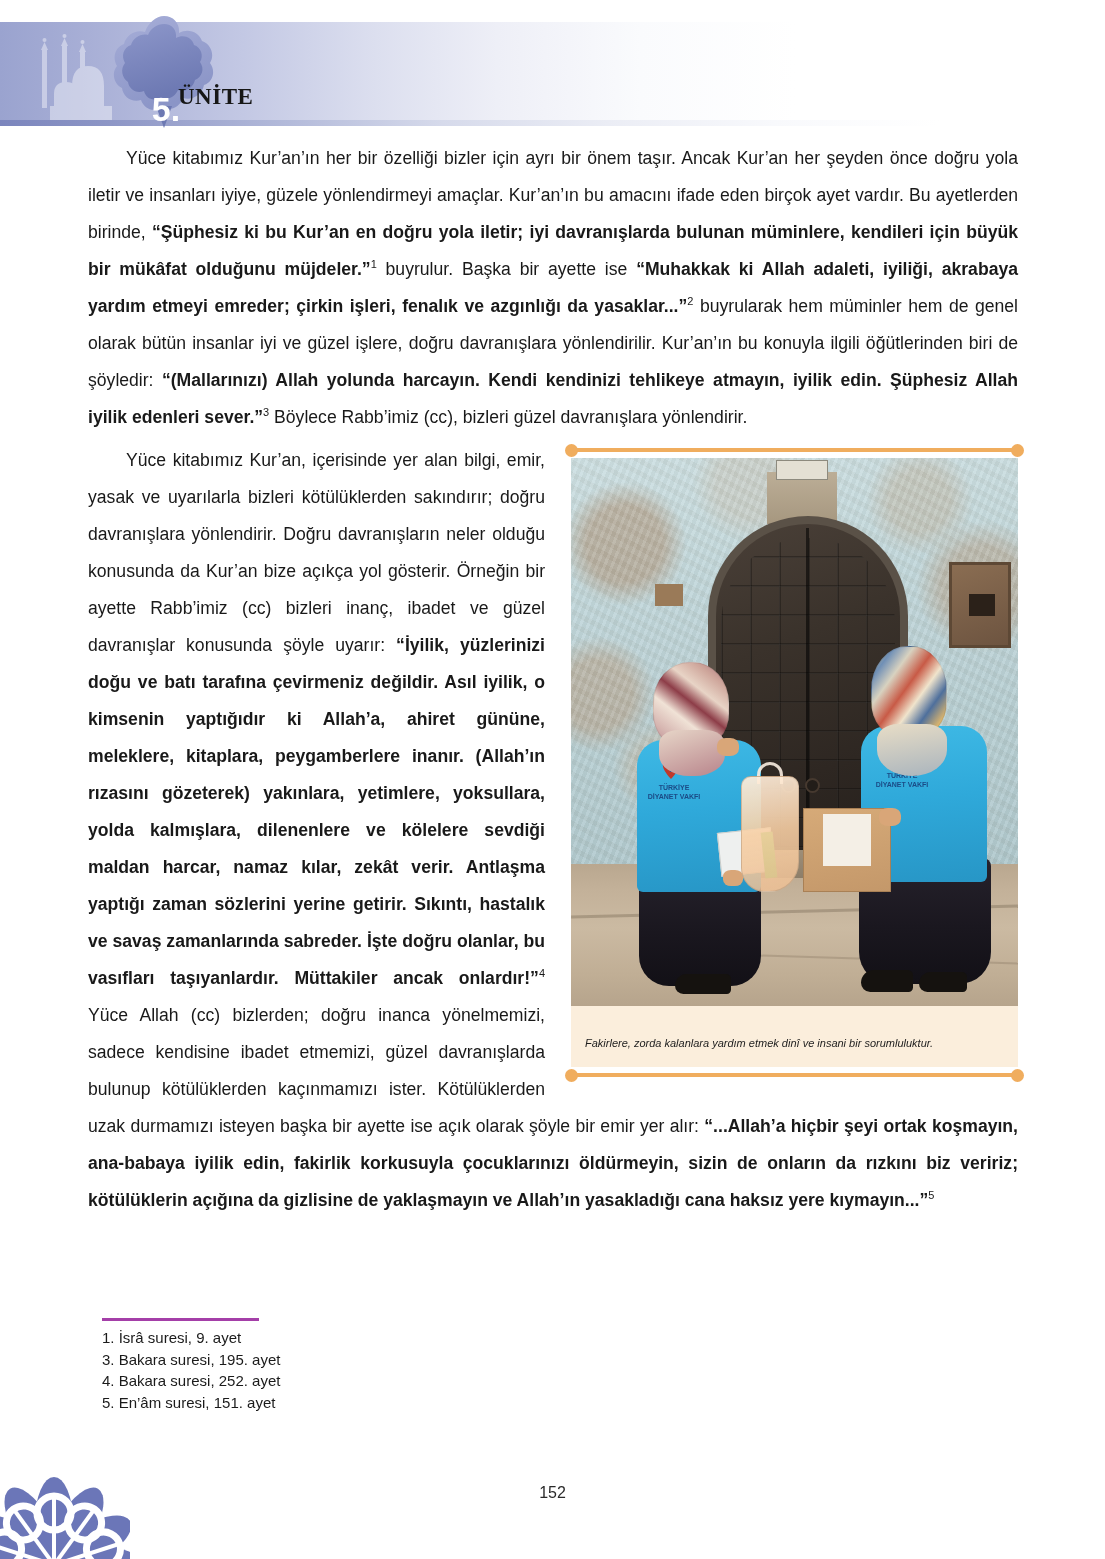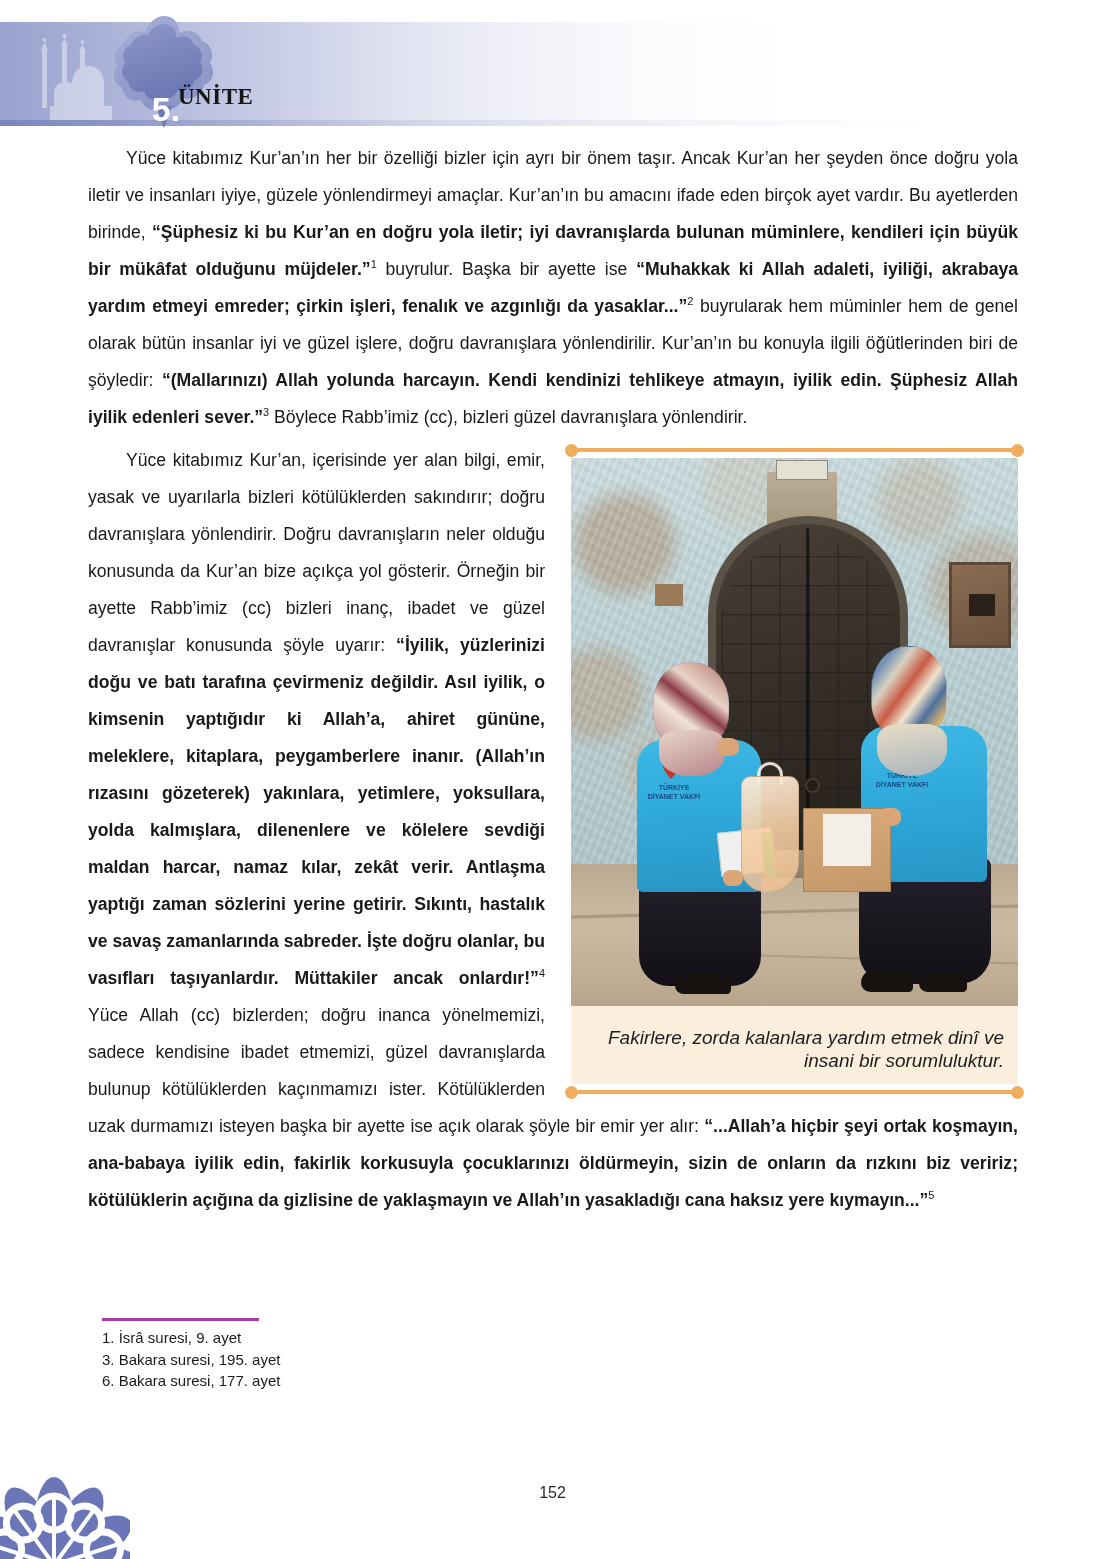--- a/index.html
+++ b/index.html
@@ -113,24 +113,24 @@
     width: 447px;
     height: 548px;
     position: relative;
     overflow: hidden;
     background: #b9c6c7;
   }
   .caption {
     background: #fbeedc;
     color: #1d1d1d;
     font-style: italic;
-    font-size: 19px;
+    font-size: 11px;
     line-height: 23px;
-    text-align: right;
-    padding: 20px 14px 12px 14px;
+    text-align: left;
+    padding: 26px 14px 12px 14px;
   }
 
   .col-text {
     font-size: 17.6px;
     line-height: 37px;
     text-align: justify;
     color: #191919;
   }
   .col-text .lead { text-indent: 38px; }
 
@@ -486,21 +486,22 @@
       <span class="lead" style="display:inline;"></span><span style="display:inline-block; width:38px;"></span><span>Yüce kitabımız Kur’an, içerisinde yer alan bilgi, emir, yasak ve uyarılarla bizleri kötülüklerden sakındırır; doğru davranışlara yönlendirir. Doğru davranışların neler olduğu konusunda da Kur’an bize açıkça yol gösterir. Örneğin bir ayette Rabb’imiz (cc) bizleri inanç, ibadet ve güzel davranışlar konusunda şöyle uyarır: </span><span class="b">“İyilik, yüzlerinizi doğu ve batı tarafına çevirmeniz değildir. Asıl iyilik, o kimsenin yaptığıdır ki Allah’a, ahiret gününe, meleklere, kitaplara, peygamberlere inanır. (Allah’ın rızasını gözeterek) yakınlara, yetimlere, yoksullara, yolda kalmışlara, dilenenlere ve kölelere sevdiği maldan harcar, namaz kılar, zekât verir. Antlaşma yaptığı zaman sözlerini yerine getirir. Sıkıntı, hastalık ve savaş zamanlarında sabreder. İşte doğru olanlar, bu vasıfları taşıyanlardır. Müttakiler ancak onlardır!”</span><sup>4</sup><span> Yüce Allah (cc) bizlerden; doğru inanca yönelmemizi, sadece kendisine ibadet etmemizi, güzel davranışlarda bulunup kötülüklerden kaçınmamızı ister. Kötülüklerden uzak durmamızı isteyen başka bir ayette ise açık olarak şöyle bir emir yer alır: </span><span class="b">“...Allah’a hiçbir şeyi ortak koşmayın, ana-babaya iyilik edin, fakirlik korkusuyla çocuklarınızı öldürmeyin, sizin de onların da rızkını biz veririz; kötülüklerin açığına da gizlisine de yaklaşmayın ve Allah’ın yasakladığı cana haksız yere kıymayın...”</span><sup>5</sup>
     </div>
 
   </div>
 </div>
 
 <div class="footnotes">
   <div class="fn-rule"></div>
   <div class="fn-item">1. İsrâ suresi, 9. ayet</div>
   <div class="fn-item">3. Bakara suresi, 195. ayet</div>
-  <div class="fn-item">6. Bakara suresi, 177. ayet</div>
+  <div class="fn-item">4. Bakara suresi, 252. ayet</div>
+  <div class="fn-item">5. En’âm suresi, 151. ayet</div>
 </div>
 
 <div class="page-number">152</div>
 
 <svg class="corner-flower" viewBox="0 0 152 152">
   <g fill="#6b76b8">
     <g transform="translate(76,132)">
       <g>
         <ellipse cx="0" cy="-44" rx="19" ry="44" transform="rotate(0)"></ellipse>
         <ellipse cx="0" cy="-44" rx="19" ry="44" transform="rotate(30)"></ellipse>

